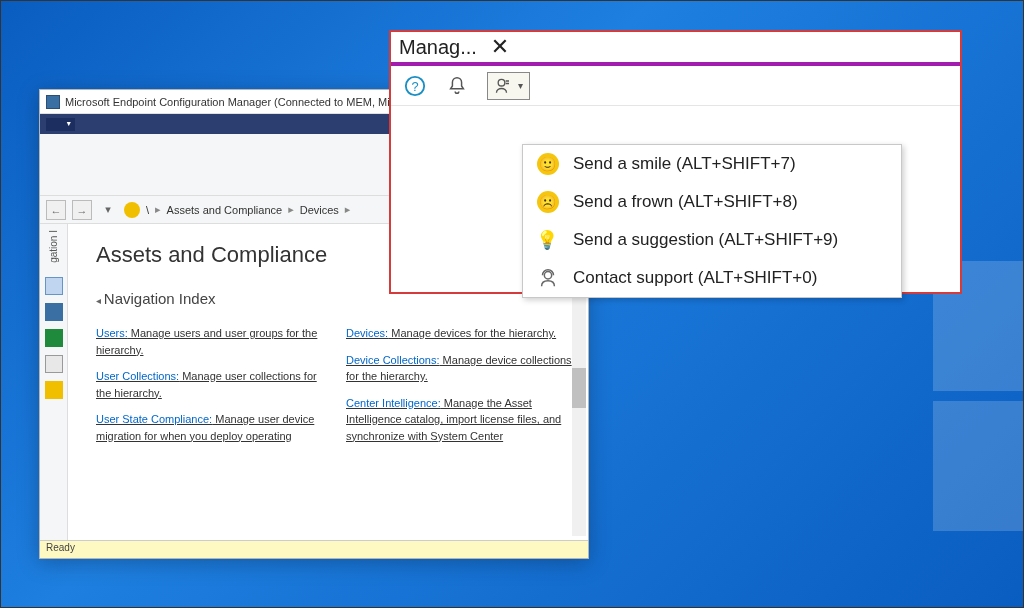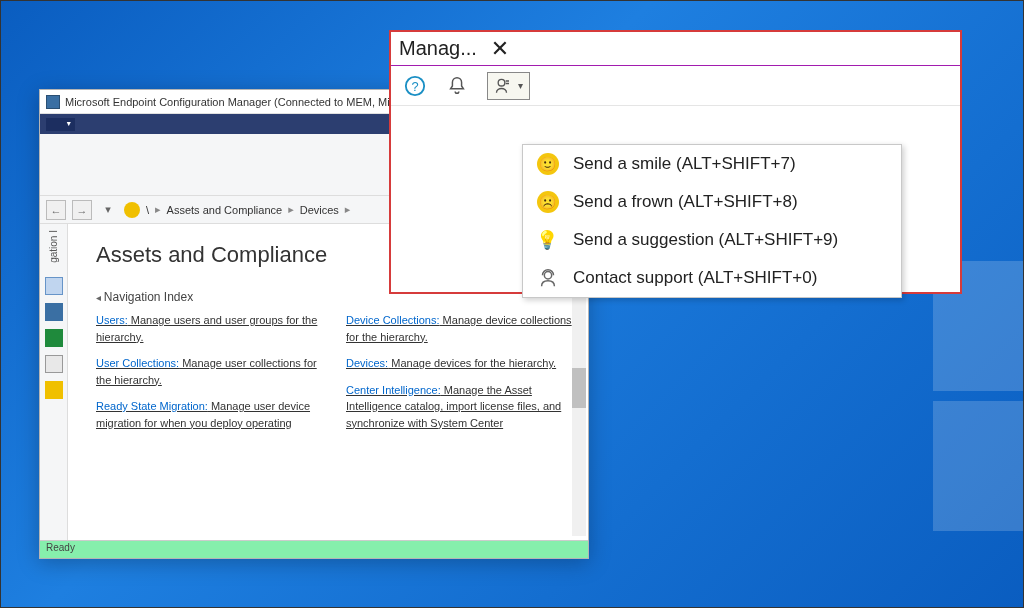--- a/index.html
+++ b/index.html
@@ -74,42 +74,42 @@
   .si2{background:#3a6fa3;}
   .si3{background:#1f8a3c;}
   .si4{background:#e8e8e8;border:1px solid #999;}
   .si5{background:#f0c000;}
   .vtab { writing-mode: vertical-rl; transform: rotate(180deg); font-size:10px; color:#555; margin-bottom:6px;}
   .main {
     flex: 1; padding: 18px 14px 6px 28px; overflow-y: auto; position: relative;
     font-size: 12px; color: #333;
   }
   .main h1 { font-size: 22px; font-weight: 400; color: #333; margin-bottom: 22px; }
-  .main h2 { font-size: 12px; font-weight: 400; color: #444; margin-bottom: 8px; }
+  .main h2 { font-size: 15px; font-weight: 400; color: #444; margin-bottom: 18px; }
   .main h2::before { content: "◂ "; font-size: 10px; color: #666; }
   .cols { display: flex; gap: 22px; }
   .col { flex: 1; font-size: 11px; line-height: 1.5; text-decoration: underline; }
   .col a { color: #0066cc; text-decoration: none; font-weight: 500; }
   .col p { margin-bottom: 10px; }
-  .status { height: 18px; background: #86efac; border-top: 1px solid #ccc; font-size: 10px; color: #444; padding: 1px 6px; }
+  .status { height: 18px; background: #fef9c3; border-top: 1px solid #ccc; font-size: 10px; color: #444; padding: 1px 6px; }
   .scroll { position:absolute; right:2px; top:4px; bottom:4px; width:14px; background:#f0f0f0;}
   .scroll .thumb{background:#c0c0c0;position:absolute;top:140px;width:100%;height:40px;}
 
   
   .overlay {
     position: absolute;
     left: 388px; top: 29px;
     width: 573px; height: 264px;
     border: 2px solid #d63b3b;
     background: #fff;
   }
   .ovtitle {
     height: 34px; display: flex; align-items: center; gap: 10px; padding: 0 8px;
     font-size: 20px; color: #222;
-    border-bottom: 1px solid #a21caf;
+    border-bottom: 4px solid #a21caf;
   }
   .ovtitle .close { font-size: 22px; font-weight: 300; cursor: pointer; margin-left:4px;}
   .ovtoolbar {
     height: 40px; display: flex; align-items: center; gap: 18px; padding: 0 12px;
     border-bottom: 1px solid #e5e5e5;
     background: #fff;
   }
   .ovico { width: 24px; height: 24px; display:flex;align-items:center;justify-content:center; }
   .ovico.active { border: 1px solid #888; background:#f7f7f0; padding:0 6px; width:auto; height:28px;}
   .dropdown {
@@ -168,25 +168,25 @@
       <div class="sideico si4"></div>
       <div class="sideico si5"></div>
     </div>
     <div class="main">
       <h1>Assets and Compliance</h1>
       <h2>Navigation Index</h2>
       <div class="cols">
         <div class="col">
           <p><a>Users:</a><span> Manage users and user groups for the hierarchy.</span></p>
           <p><a>User Collections:</a><span> Manage user collections for the hierarchy.</span></p>
-          <p><a>Ready State Migration:</a><span> Manage user device migration for when you deploy operating</span></p>
+          <p><a>User State Compliance:</a><span> Manage user device migration for when you deploy operating</span></p>
         </div>
         <div class="col">
+          <p><a>Devices:</a><span> Manage devices for the hierarchy.</span></p>
           <p><a>Device Collections:</a><span> Manage device collections for the hierarchy.</span></p>
-          <p><a>Devices:</a><span> Manage devices for the hierarchy.</span></p>
           <p><a>Center Intelligence:</a><span> Manage the Asset Intelligence catalog, import license files, and synchronize with System Center</span></p>
         </div>
       </div>
       <div class="scroll">
           <div class="thumb"></div>
         </div>
     </div>
   </div>
   <div class="status">
     <span>Ready</span>

